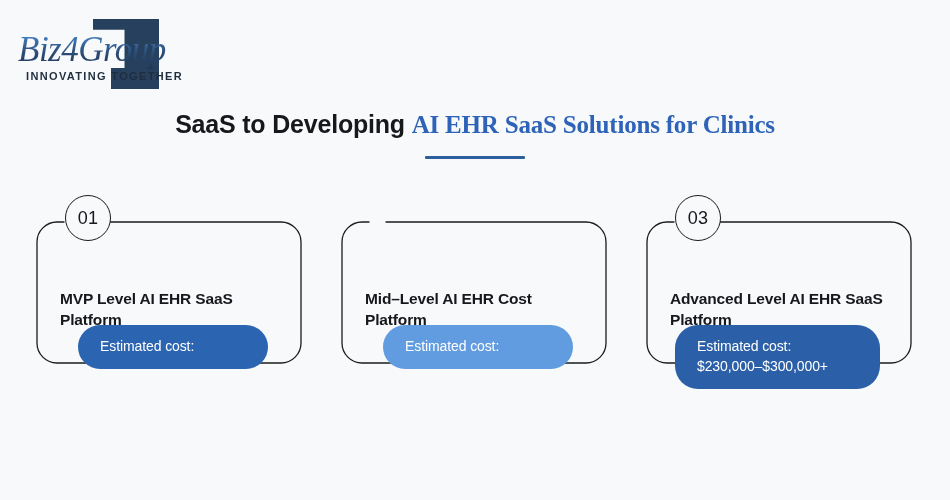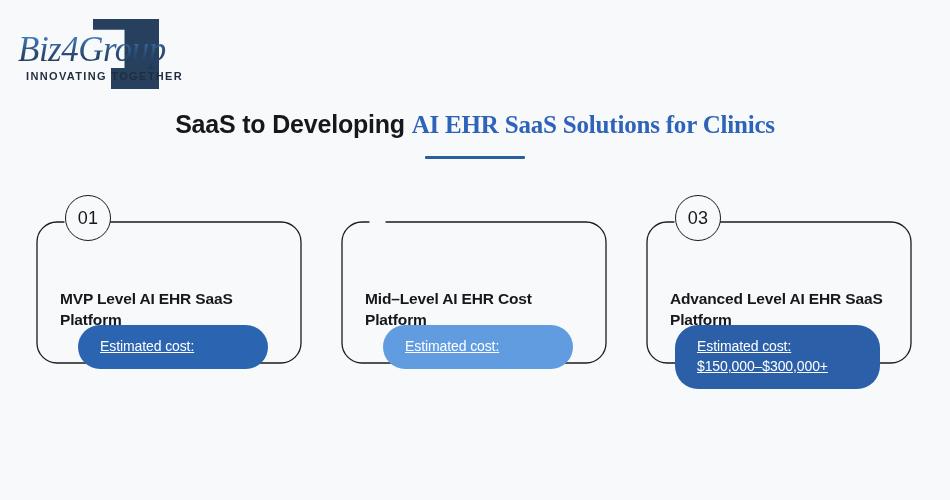--- a/index.html
+++ b/index.html
@@ -171,21 +171,21 @@
     width: 190px;
     padding: 11px 0 13px 22px;
     box-sizing: border-box;
     border-radius: 23px;
     color: #ffffff;
     font-size: 14px;
     line-height: 20px;
     letter-spacing: -0.1px;
   }
   .card-3 .card-pill { width: 205px; left: 30px; }
-  .pill-line { display: block; white-space: nowrap; text-decoration: underline; }
+  .pill-line { display: block; white-space: nowrap; }
 </style>
 </head>
 <body>
 
 <div class="logo">
   <div class="logo-mark"></div>
   <div class="logo-mark-notch"></div>
   <div class="logo-mark-notch2"></div>
   <div class="logo-word">Biz4Group</div>
   <div class="logo-tag">INNOVATING TOGETHER</div>
@@ -230,17 +230,17 @@
       <svg width="268" height="147" viewBox="0 0 268 147" fill="none">
         <path d="M46 2 H246 A20 20 0 0 1 266 22 V123 A20 20 0 0 1 246 143 H22 A20 20 0 0 1 2 123 V22 A20 20 0 0 1 22 2 H29" stroke="#1b1b1b" stroke-width="1.3" fill="none" stroke-linecap="round"></path>
       </svg>
     </div>
     <div class="card-badge">
       <span>03</span>
     </div>
     <div class="card-title">Advanced Level AI EHR SaaS Platform</div>
     <div class="card-pill" style="background:#2b60a8">
       <span class="pill-line">Estimated cost:</span>
-      <span class="pill-line">$150,000–$300,000+</span>
+      <span class="pill-line">$230,000–$300,000+</span>
     </div>
   </div>
 
 </div>
 
 </body></html>

